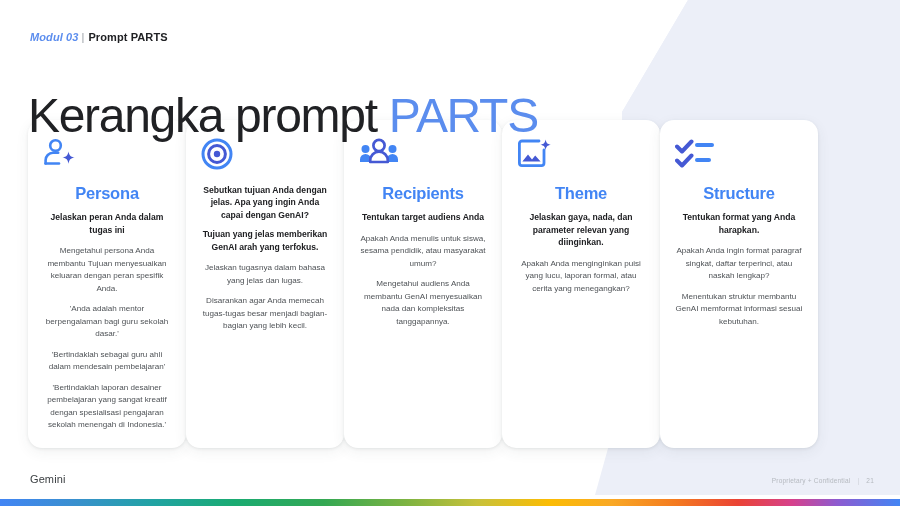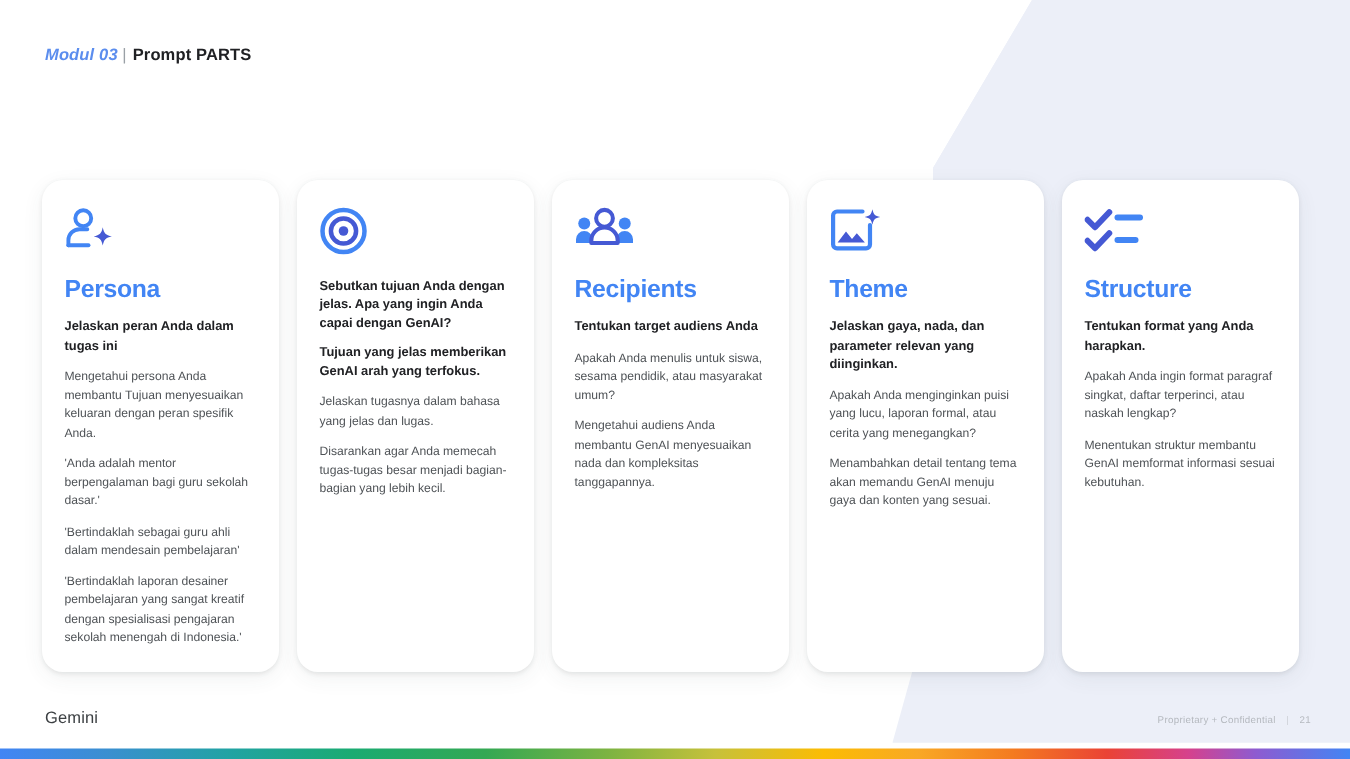--- a/index.html
+++ b/index.html
@@ -62,21 +62,21 @@
   .title .accent {
     color: #5b8dee;
   }
   
   .cards {
     position: absolute;
     left: 28px;
     top: 120px;
     z-index: 2;
     display: flex;
-    gap: 12px;
+    text-align: center;
   }
   .card {
     width: 158px;
     height: 328px;
     background: #ffffff;
     border-radius: 14px;
     box-shadow: 0 1px 3px rgba(60,64,67,0.10), 0 4px 14px rgba(60,64,67,0.07);
     padding: 18px 15px 14px 15px;
     box-sizing: border-box;
     overflow: hidden;
@@ -174,20 +174,23 @@
   <svg class="bg-wedge" width="900" height="506" viewBox="0 0 900 506" preserveAspectRatio="none">
     <polygon points="688,0 900,0 900,495 595,495 700,400 900,400 900,398 622,398 622,112" fill="#eceff8"></polygon>
     <polygon points="688,0 900,0 900,400 622,400 622,112" fill="#eceff8"></polygon>
     <polygon points="622,398 900,398 900,495 595,495" fill="#eceff8"></polygon>
   </svg>
 
   <div class="eyebrow">
     <span class="mod">Modul 03</span><span class="sep">|</span><span class="sub">Prompt PARTS</span>
   </div>
 
+  <h1 class="title">
+    <span>Kerangka prompt </span><span class="accent">PARTS</span>
+  </h1>
 
   <div class="cards">
 
     <div class="card">
       <div class="card-icon">
         <svg width="34" height="32" viewBox="0 0 34 32">
           <circle cx="12.5" cy="7.5" r="5.3" fill="none" stroke="#4285f4" stroke-width="2.6"></circle>
           <path d="M2.6 25.5 v-3.3 a7.4 7.4 0 0 1 7.4 -7.4 h5.2" fill="none" stroke="#4285f4" stroke-width="2.6" stroke-linecap="round"></path>
           <path d="M2.6 25.5 h13.4" fill="none" stroke="#4285f4" stroke-width="2.6" stroke-linecap="round"></path>
           <path d="M25.5 13.5 c0.9 4.2 1.9 5.2 6.1 6.1 c-4.2 0.9 -5.2 1.9 -6.1 6.1 c-0.9 -4.2 -1.9 -5.2 -6.1 -6.1 c4.2 -0.9 5.2 -1.9 6.1 -6.1 z" fill="#4559d4"></path>
@@ -236,21 +239,20 @@
       <div class="card-icon">
         <svg width="34" height="32" viewBox="0 0 34 32">
           <path d="M22 3 H5 a2.6 2.6 0 0 0 -2.6 2.6 V25 a2.6 2.6 0 0 0 2.6 2.6 H24.4 a2.6 2.6 0 0 0 2.6 -2.6 V12" fill="none" stroke="#4285f4" stroke-width="2.8" stroke-linecap="round"></path>
           <path d="M5.4 23.6 l5.6 -7.2 l4 5 l3.2 -3.9 l5.4 6.1 z" fill="#4559d4"></path>
           <path d="M28.6 1.5 c0.8 3.6 1.6 4.4 5.2 5.2 c-3.6 0.8 -4.4 1.6 -5.2 5.2 c-0.8 -3.6 -1.6 -4.4 -5.2 -5.2 c3.6 -0.8 4.4 -1.6 5.2 -5.2 z" fill="#4559d4"></path>
         </svg>
       </div>
       <div class="card-title">Theme</div>
       <div class="card-lead">Jelaskan gaya, nada, dan parameter relevan yang diinginkan.</div>
       <div class="card-para">Apakah Anda menginginkan puisi yang lucu, laporan formal, atau cerita yang menegangkan?</div>
-      <div class="card-para">Menambahkan detail tentang tema akan memandu GenAI menuju gaya dan konten yang sesuai.</div>
     </div>
 
     <div class="card">
       <div class="card-icon">
         <svg width="40" height="32" viewBox="0 0 40 32">
           <path d="M2 8.5 l5 5 l9.5 -10" fill="none" stroke="#4559d4" stroke-width="4" stroke-linecap="round" stroke-linejoin="round"></path>
           <path d="M2 22.5 l5 5 l9.5 -10" fill="none" stroke="#4559d4" stroke-width="4" stroke-linecap="round" stroke-linejoin="round"></path>
           <path d="M22 7 H37" stroke="#4285f4" stroke-width="4" stroke-linecap="round"></path>
           <path d="M22 22 H34" stroke="#4285f4" stroke-width="4" stroke-linecap="round"></path>
         </svg>

